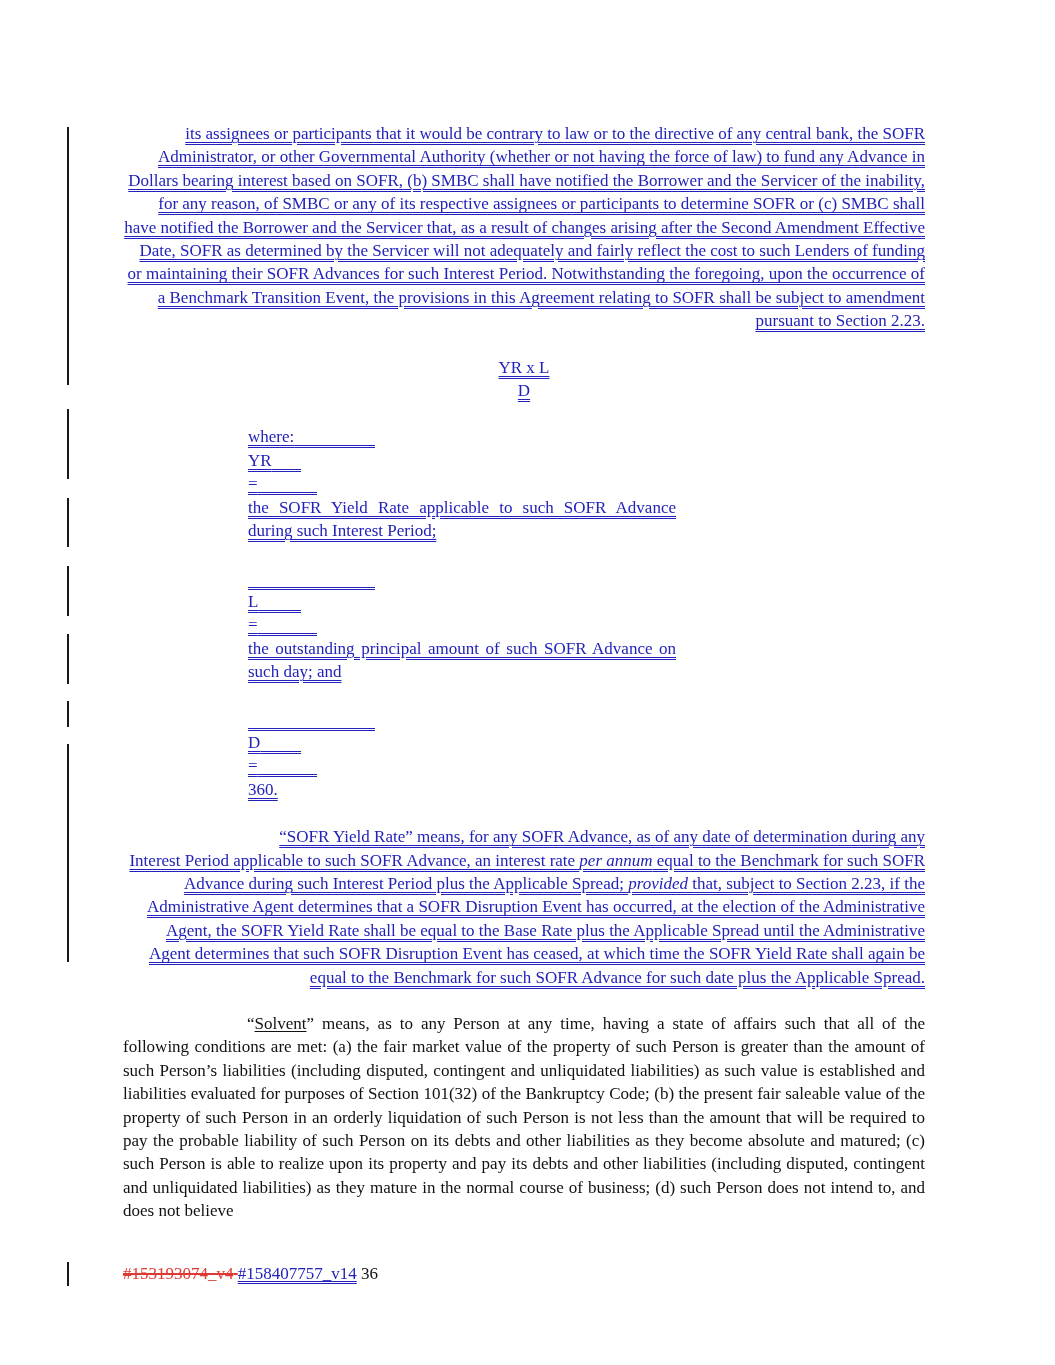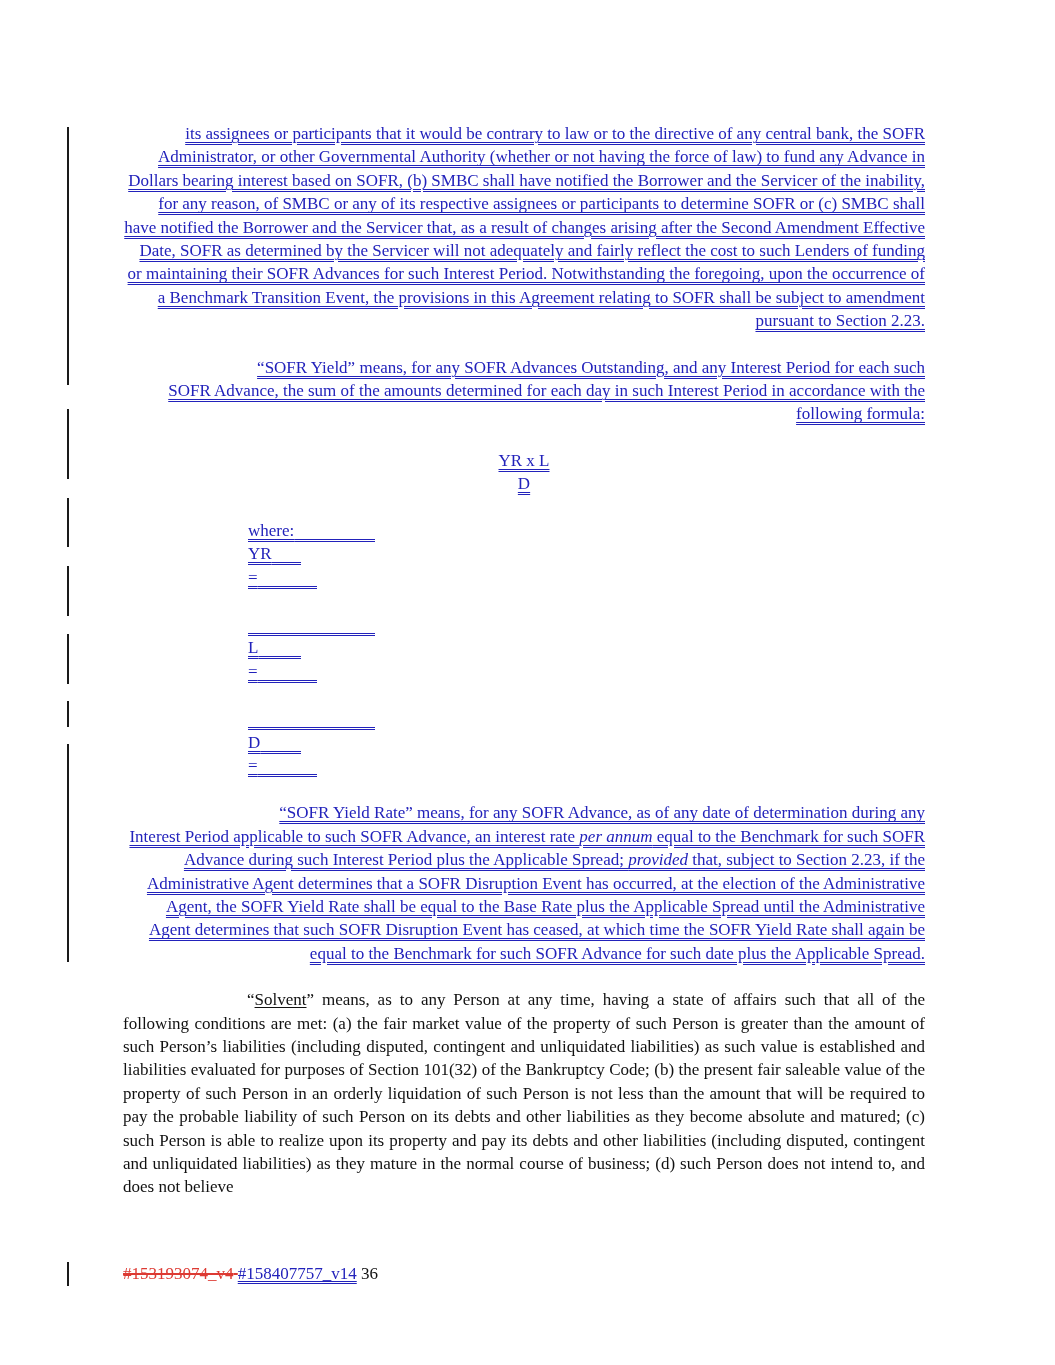--- a/index.html
+++ b/index.html
@@ -61,43 +61,45 @@
   <div class="change-bar" style="top:566px;height:50px;"></div>
   <div class="change-bar" style="top:634px;height:50px;"></div>
   <div class="change-bar" style="top:701px;height:26px;"></div>
   <div class="change-bar" style="top:744px;height:218px;"></div>
   <div class="change-bar" style="top:1262px;height:24px;"></div>
 
   <div class="content">
 
     <p class="just ins">its assignees or participants that it would be contrary to law or to the directive of any central bank, the SOFR Administrator, or other Governmental Authority (whether or not having the force of law) to fund any Advance in Dollars bearing interest based on SOFR, (b) SMBC shall have notified the Borrower and the Servicer of the inability, for any reason, of SMBC or any of its respective assignees or participants to determine SOFR or (c) SMBC shall have notified the Borrower and the Servicer that, as a result of changes arising after the Second Amendment Effective Date, SOFR as determined by the Servicer will not adequately and fairly reflect the cost to such Lenders of funding or maintaining their SOFR Advances for such Interest Period. Notwithstanding the foregoing, upon the occurrence of a Benchmark Transition Event, the provisions in this Agreement relating to SOFR shall be subject to amendment pursuant to Section 2.23.</p>
 
-    <p class="just ins indent">“SOFR Yield” means, for any SOFR Advances Outstanding, and any Interest Period for each such SOFR Advance, the sum of the amounts determined for each day in such Interest Period in accordance with the following formula:</p>
 
     <div class="formula">
       <div><span class="ins">YR x L</span></div>
       <div><span class="ins">D</span></div>
     </div>
 
     <div class="wrow">
       <span class="wcell c1 ins"><span>where:</span><span class="fill">&nbsp;&nbsp;&nbsp;&nbsp;&nbsp;&nbsp;&nbsp;&nbsp;&nbsp;&nbsp;&nbsp;&nbsp;&nbsp;&nbsp;&nbsp;&nbsp;&nbsp;&nbsp;&nbsp;&nbsp;&nbsp;&nbsp;&nbsp;&nbsp;&nbsp;&nbsp;&nbsp;&nbsp;&nbsp;&nbsp;</span></span>
       <span class="wcell c2 ins"><span>YR</span><span class="fill">&nbsp;&nbsp;&nbsp;&nbsp;&nbsp;&nbsp;&nbsp;&nbsp;&nbsp;&nbsp;&nbsp;&nbsp;</span></span>
       <span class="wcell c3 ins"><span>=</span><span class="fill">&nbsp;&nbsp;&nbsp;&nbsp;&nbsp;&nbsp;&nbsp;&nbsp;&nbsp;&nbsp;&nbsp;&nbsp;&nbsp;&nbsp;</span></span>
+      <span class="wcell c4 ins">the SOFR Yield Rate applicable to such SOFR Advance during such Interest Period;</span>
     </div>
 
     <div class="wrow">
       <span class="wcell c1 ins"><span></span><span class="fill">&nbsp;&nbsp;&nbsp;&nbsp;&nbsp;&nbsp;&nbsp;&nbsp;&nbsp;&nbsp;&nbsp;&nbsp;&nbsp;&nbsp;&nbsp;&nbsp;&nbsp;&nbsp;&nbsp;&nbsp;&nbsp;&nbsp;&nbsp;&nbsp;&nbsp;&nbsp;&nbsp;&nbsp;&nbsp;&nbsp;</span></span>
       <span class="wcell c2 ins"><span>L</span><span class="fill">&nbsp;&nbsp;&nbsp;&nbsp;&nbsp;&nbsp;&nbsp;&nbsp;&nbsp;&nbsp;&nbsp;&nbsp;</span></span>
       <span class="wcell c3 ins"><span>=</span><span class="fill">&nbsp;&nbsp;&nbsp;&nbsp;&nbsp;&nbsp;&nbsp;&nbsp;&nbsp;&nbsp;&nbsp;&nbsp;&nbsp;&nbsp;</span></span>
+      <span class="wcell c4 ins">the outstanding principal amount of such SOFR Advance on such day; and</span>
     </div>
 
     <div class="wrow">
       <span class="wcell c1 ins"><span></span><span class="fill">&nbsp;&nbsp;&nbsp;&nbsp;&nbsp;&nbsp;&nbsp;&nbsp;&nbsp;&nbsp;&nbsp;&nbsp;&nbsp;&nbsp;&nbsp;&nbsp;&nbsp;&nbsp;&nbsp;&nbsp;&nbsp;&nbsp;&nbsp;&nbsp;&nbsp;&nbsp;&nbsp;&nbsp;&nbsp;&nbsp;</span></span>
       <span class="wcell c2 ins"><span>D</span><span class="fill">&nbsp;&nbsp;&nbsp;&nbsp;&nbsp;&nbsp;&nbsp;&nbsp;&nbsp;&nbsp;&nbsp;&nbsp;</span></span>
       <span class="wcell c3 ins"><span>=</span><span class="fill">&nbsp;&nbsp;&nbsp;&nbsp;&nbsp;&nbsp;&nbsp;&nbsp;&nbsp;&nbsp;&nbsp;&nbsp;&nbsp;&nbsp;</span></span>
+      <span class="wcell c4 ins">360.</span>
     </div>
 
     <p class="just ins indent"><span>“SOFR Yield Rate” means, for any SOFR Advance, as of any date of determination during any Interest Period applicable to such SOFR Advance, an interest rate </span><span class="i">per annum</span><span> equal to the Benchmark for such SOFR Advance during such Interest Period plus the Applicable Spread; </span><span class="i">provided</span><span> that, subject to Section 2.23, if the Administrative Agent determines that a SOFR Disruption Event has occurred, at the election of the Administrative Agent, the SOFR Yield Rate shall be equal to the Base Rate plus the Applicable Spread until the Administrative Agent determines that such SOFR Disruption Event has ceased, at which time the SOFR Yield Rate shall again be equal to the Benchmark for such SOFR Advance for such date plus the Applicable Spread.</span></p>
 
     <p class="just indent"><span>“</span><span class="u">Solvent</span><span>” means, as to any Person at any time, having a state of affairs such that all of the following conditions are met:  (a) the fair market value of the property of such Person is greater than the amount of such Person’s liabilities (including disputed, contingent and unliquidated liabilities) as such value is established and liabilities evaluated for purposes of Section 101(32) of the Bankruptcy Code; (b) the present fair saleable value of the property of such Person in an orderly liquidation of such Person is not less than the amount that will be required to pay the probable liability of such Person on its debts and other liabilities as they become absolute and matured; (c) such Person is able to realize upon its property and pay its debts and other liabilities (including disputed, contingent and unliquidated liabilities) as they mature in the normal course of business; (d) such Person does not intend to, and does not believe</span></p>
 
   </div>
 
   <div class="footer">
     <span class="del">#153193074_v4</span><span class="del">&nbsp;</span><span class="ins">#158407757_v14</span>

